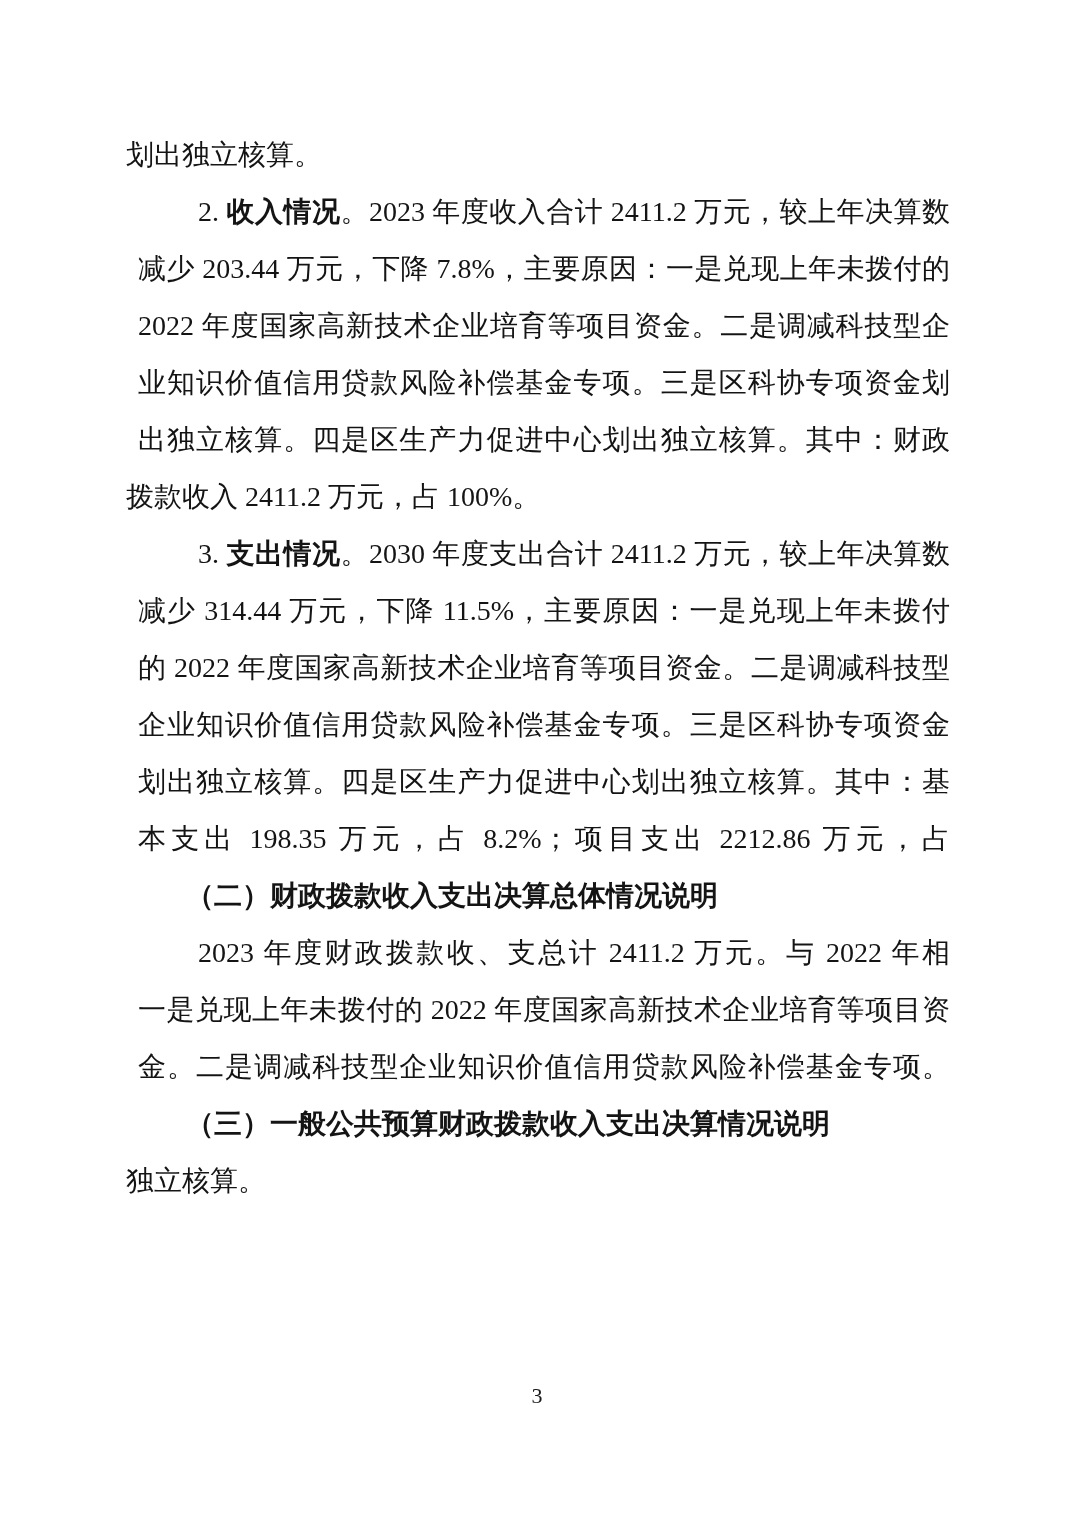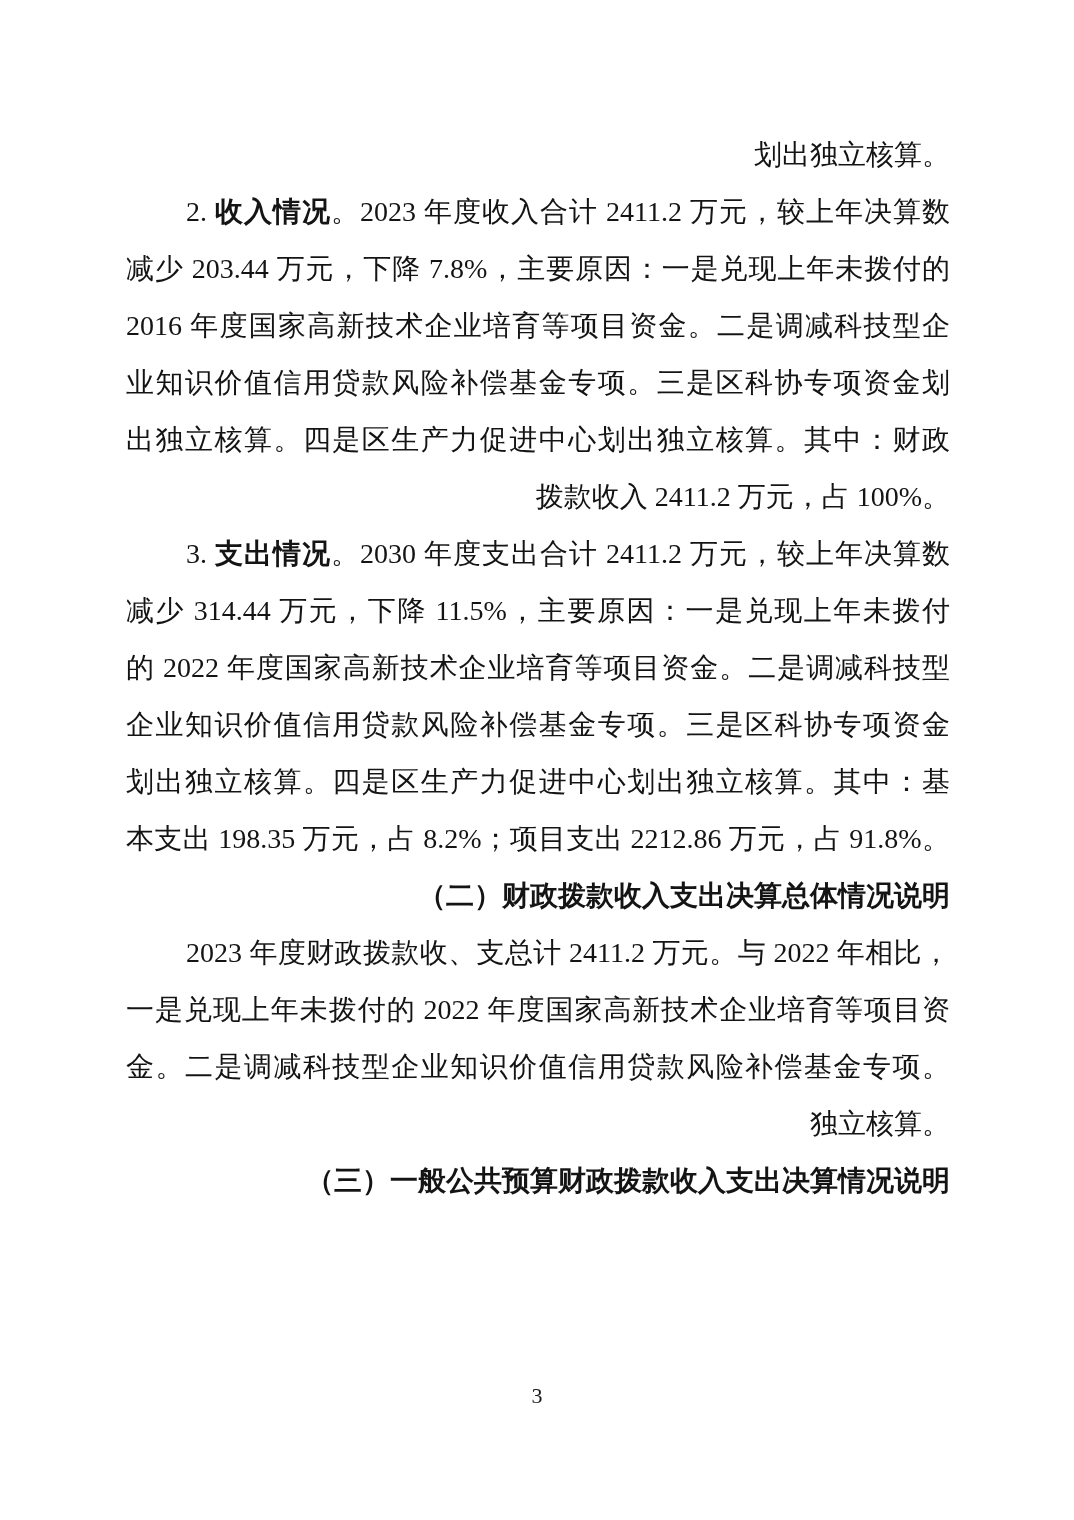--- a/index.html
+++ b/index.html
@@ -26,27 +26,28 @@
     position: absolute;
     left: 126px;
     top: 126px;
     width: 824px;
   }
   .line {
     font-size: 28px;
     line-height: 57px;
     height: 57px;
     overflow: hidden;
-    text-align: right;
+    text-align: left;
     white-space: normal;
   }
   .line.justify {
     text-align: justify;
     text-align-last: justify;
     text-justify: inter-character;
+    margin-left: 12px;
   }
   .line.indent {
     text-indent: 60px;
   }
   .run.bold {
     font-weight: 700;
   }
   .page-number {
     position: absolute;
     left: 0;
@@ -59,31 +60,31 @@
   }
 </style>
 </head>
 <body>
 
 <div class="page">
   <div class="doc-body" id="doc-lines">
       <div class="line"><span class="run">划出独立核算。</span></div>
       <div class="line justify indent"><span class="run">2. </span><span class="run bold">收入情况</span><span class="run">。2023 年度收入合计 2411.2 万元，较上年决算数</span></div>
       <div class="line justify"><span class="run">减少 203.44 万元，下降 7.8%，主要原因：一是兑现上年未拨付的</span></div>
-      <div class="line justify"><span class="run">2016 年度国家高新技术企业培育等项目资金。二是调减科技型企</span></div>
+      <div class="line justify"><span class="run">2022 年度国家高新技术企业培育等项目资金。二是调减科技型企</span></div>
       <div class="line justify"><span class="run">业知识价值信用贷款风险补偿基金专项。三是区科协专项资金划</span></div>
       <div class="line justify"><span class="run">出独立核算。四是区生产力促进中心划出独立核算。其中：财政</span></div>
       <div class="line"><span class="run">拨款收入 2411.2 万元，占 100%。</span></div>
       <div class="line justify indent"><span class="run">3. </span><span class="run bold">支出情况</span><span class="run">。2030 年度支出合计 2411.2 万元，较上年决算数</span></div>
       <div class="line justify"><span class="run">减少 314.44 万元，下降 11.5%，主要原因：一是兑现上年未拨付</span></div>
       <div class="line justify"><span class="run">的 2022 年度国家高新技术企业培育等项目资金。二是调减科技型</span></div>
       <div class="line justify"><span class="run">企业知识价值信用贷款风险补偿基金专项。三是区科协专项资金</span></div>
       <div class="line justify"><span class="run">划出独立核算。四是区生产力促进中心划出独立核算。其中：基</span></div>
       <div class="line justify"><span class="run">本支出 198.35 万元，占 8.2%；项目支出 2212.86 万元，占 91.8%。</span></div>
       <div class="line indent"><span class="run bold">（二）财政拨款收入支出决算总体情况说明</span></div>
       <div class="line justify indent"><span class="run">2023 年度财政拨款收、支总计 2411.2 万元。与 2022 年相比，</span></div>
       <div class="line justify"><span class="run">一是兑现上年未拨付的 2022 年度国家高新技术企业培育等项目资</span></div>
       <div class="line justify"><span class="run">金。二是调减科技型企业知识价值信用贷款风险补偿基金专项。</span></div>
+      <div class="line indent"><span class="run bold">（三）一般公共预算财政拨款收入支出决算情况说明</span></div>
       <div class="line"><span class="run">独立核算。</span></div>
-      <div class="line indent"><span class="run bold">（三）一般公共预算财政拨款收入支出决算情况说明</span></div>
     </div>
   <div class="page-number">3</div>
 </div>
 
 </body></html>

